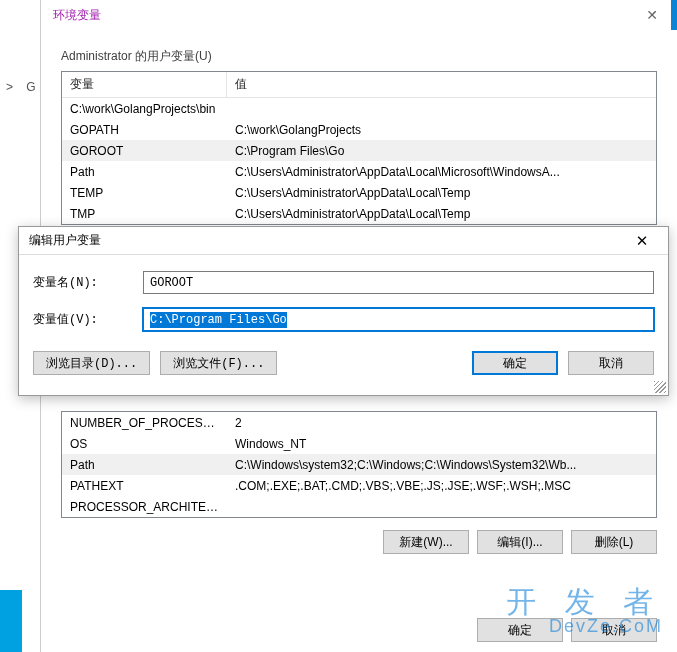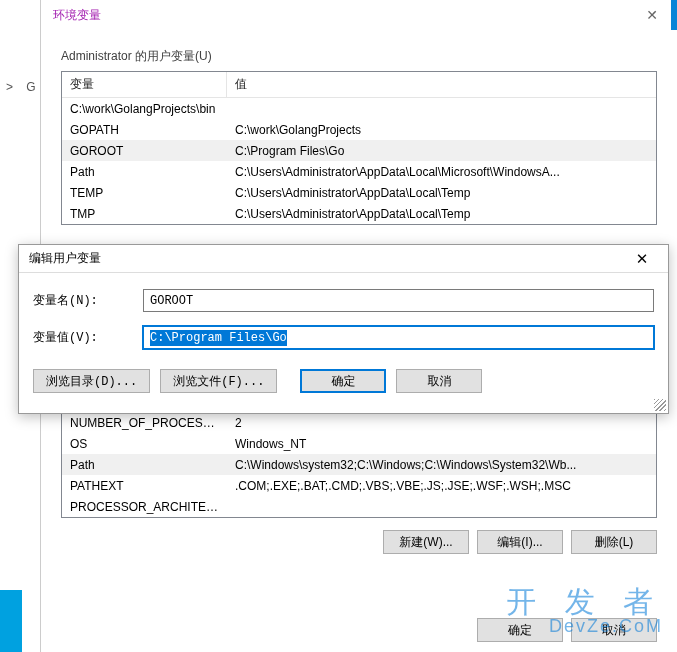--- a/index.html
+++ b/index.html
@@ -100,21 +100,21 @@
     }
     .btn.primary { border: 2px solid #0078d7; background:#e1e1e1;}
     .bottom-buttons {
       position: absolute;
       bottom: 10px; right: 20px;
       display: flex; gap: 8px;
     }
     
     .edit-dialog {
       position: absolute;
-      left: 18px; top: 244px;
+      left: 18px; top: 226px;
       width: 651px; height: 170px;
       background: #fff;
       border: 1px solid #999;
       box-shadow: 0 3px 12px rgba(0,0,0,0.25);
       z-index: 10;
     }
     .edit-titlebar {
       display:flex; justify-content: space-between; align-items:center;
       height: 28px;
       padding: 0 6px 0 10px;
@@ -136,21 +136,21 @@
       padding: 2px 6px;
       font-size: 12px;
       font-family: inherit;
     }
     .sel-span { background:#0078d7; color:#fff; padding:1px 0;}
     .val-display {
       flex:1; height:23px; border:1px solid #0078d7; outline:1px solid #0078d7;
       padding: 2px 6px; font-size:12px; display:flex; align-items:center;
     }
     .edit-btn-row {
-      display:flex; padding: 6px 0 0 0; gap: 23px;
+      display:flex; justify-content: space-between; padding: 6px 0 0 0; gap: 23px;
     }
     .edit-btn-row .left { display:flex; gap:10px; }
     .edit-btn-row .right { display:flex; gap:10px; }
     .resize-grip {
       position:absolute; right:2px; bottom:2px;
       width:12px; height:12px;
       background: repeating-linear-gradient(135deg,#999 0 1px,transparent 1px 3px);
     }
     .watermark {
       position:absolute; right:14px; bottom:16px;

